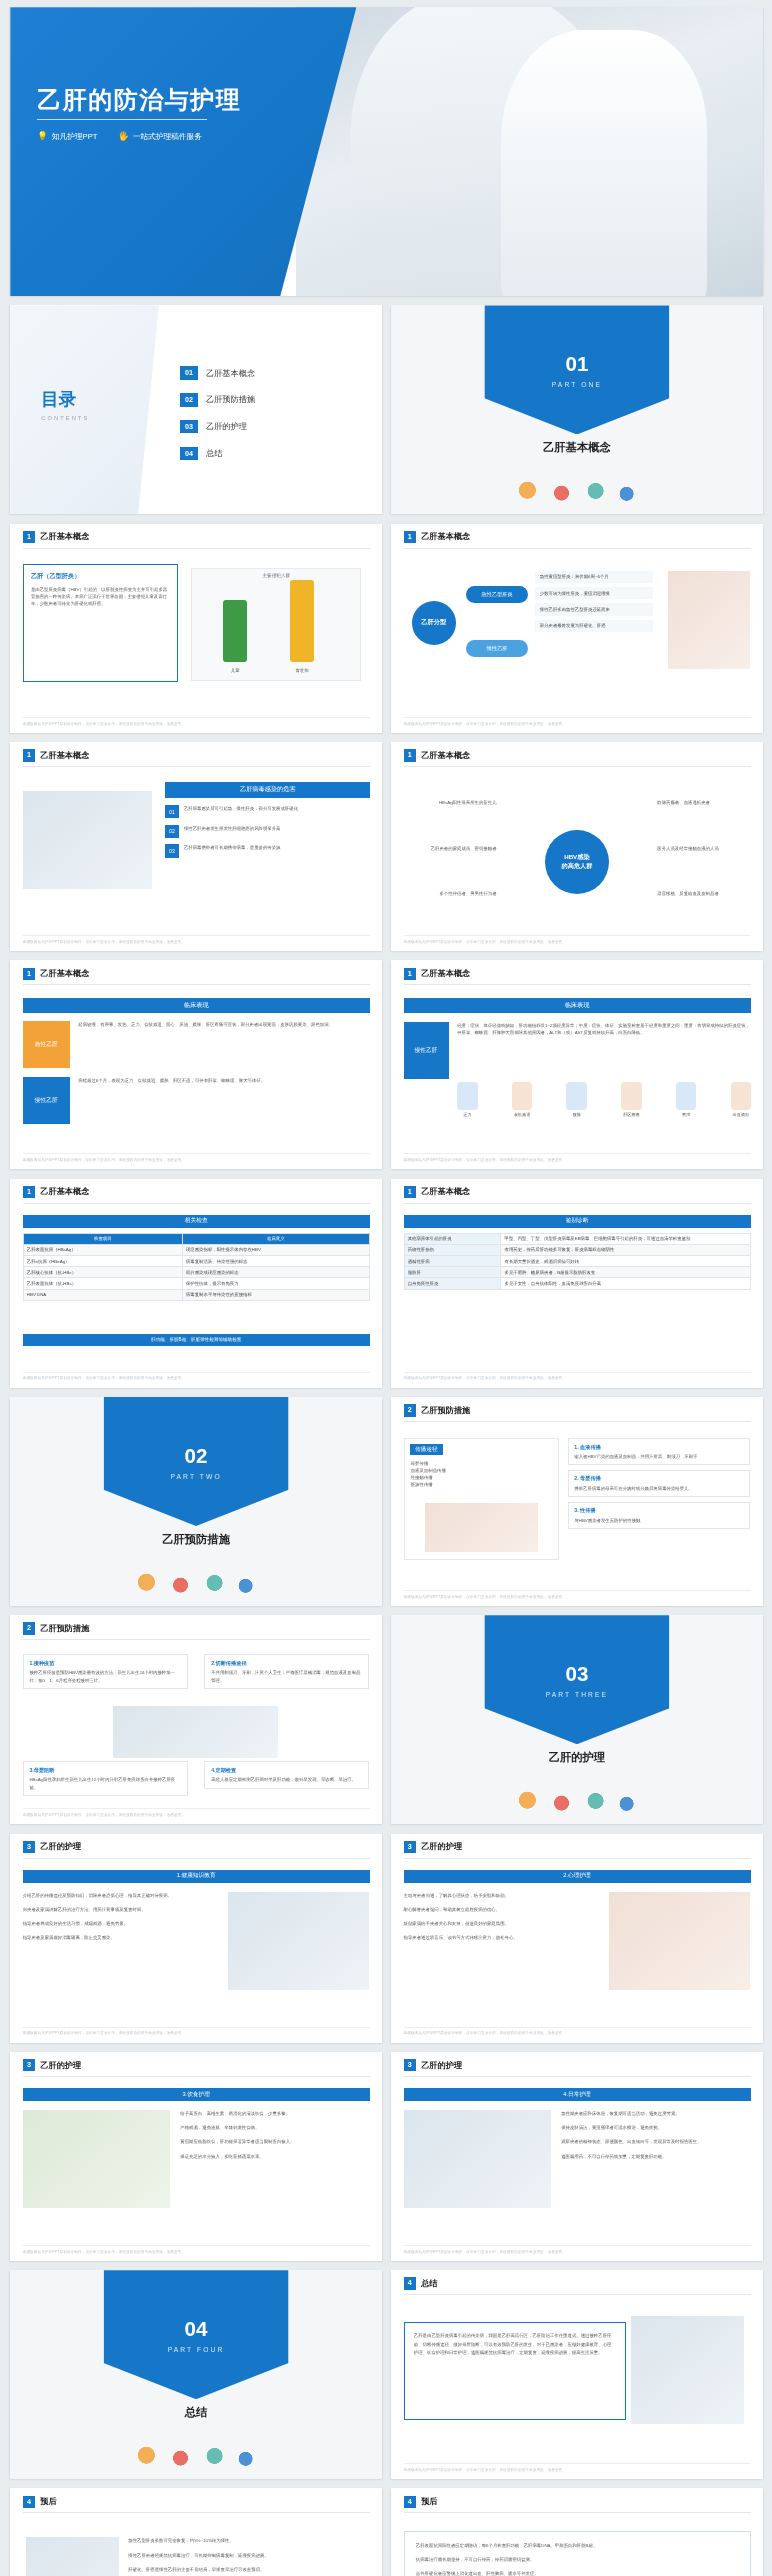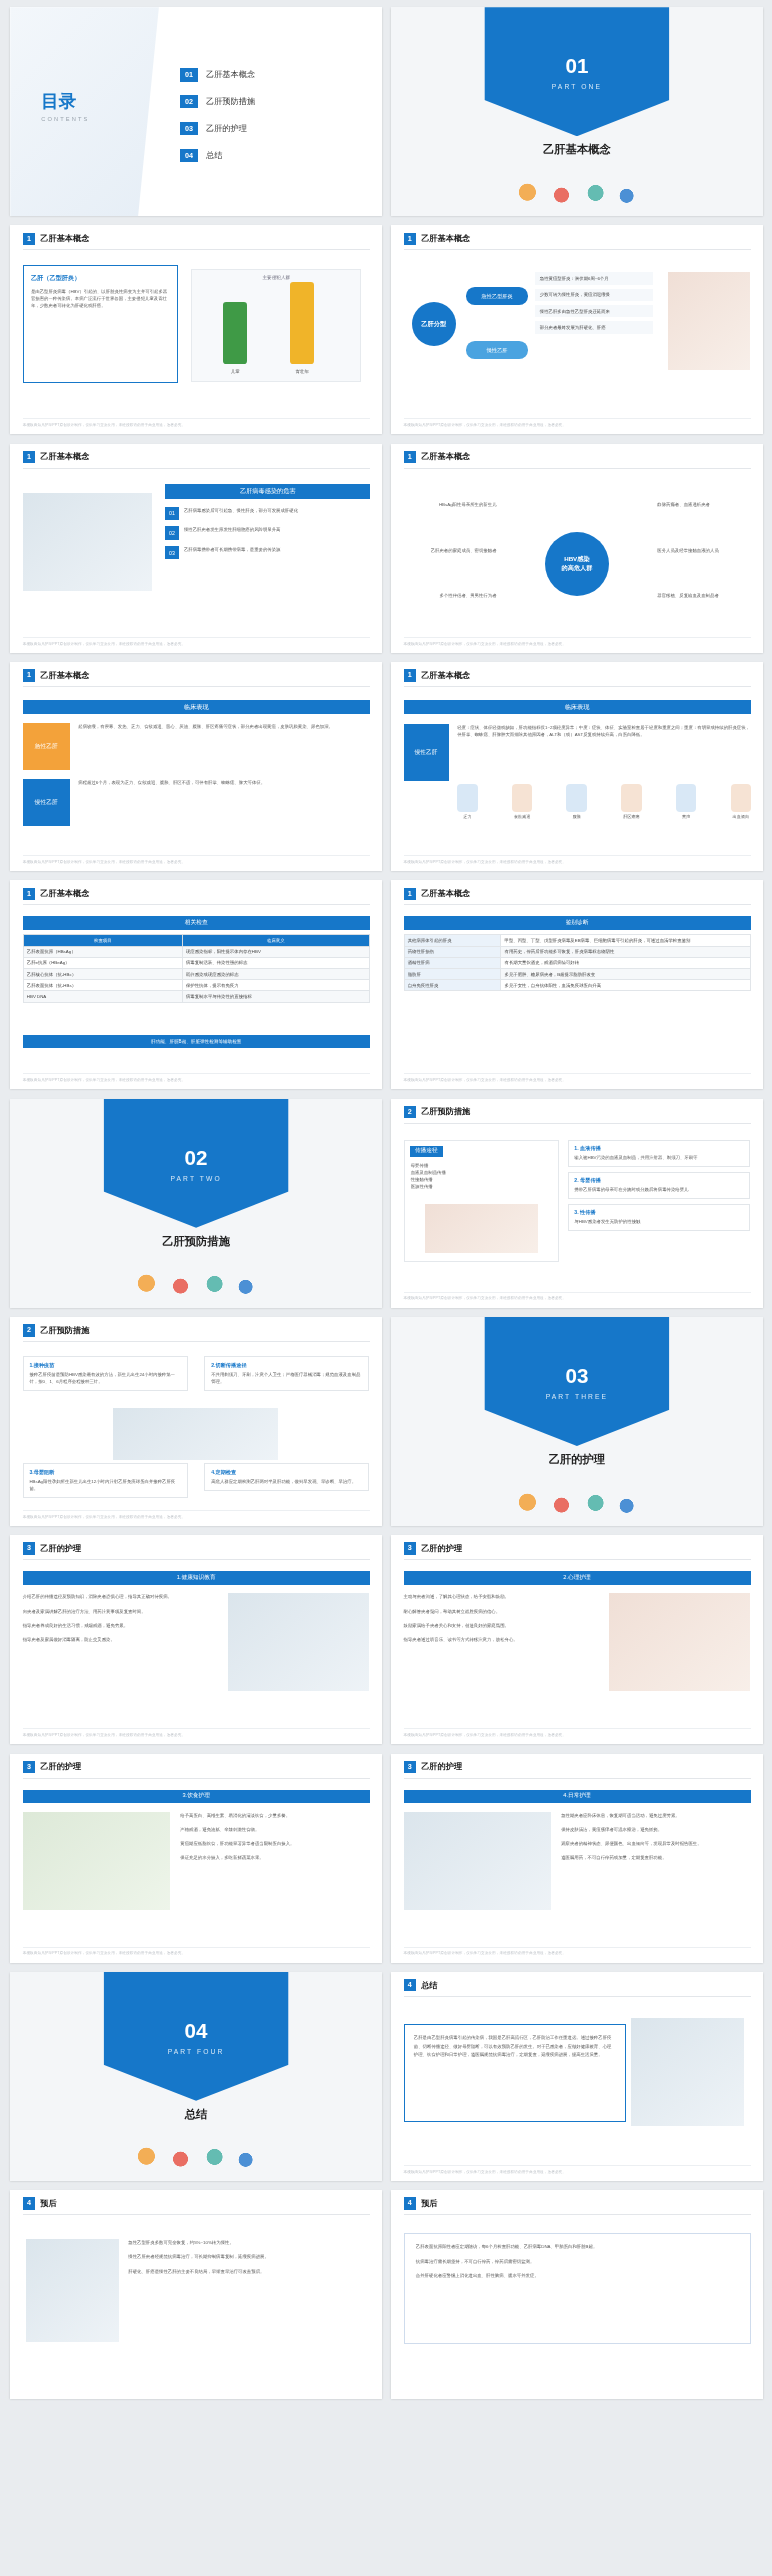--- a/index.html
+++ b/index.html
@@ -95,20 +95,32 @@
   .tbl th{ background:#1677c9; color:#fff; font-weight:normal; padding:2.6px 3.1px; border:0.5px solid #d8dde2;}
   .tbl td{ padding:2.6px 3.1px; border:0.5px solid #e1e5e9; color:#444; }
   .tbl tr:nth-child(even) td{ background:#f6f8fa; }
   .circ{ border-radius:50%; position:absolute; display:flex; align-items:center; justify-content:center; text-align:center;}
 </style>
 </head>
 <body>
 
 <div class="deck">
 
+  <div class="row">
+    <div class="slide full cover">
+      <div class="cover-photo"></div>
+      <div class="cover-blue"></div>
+      <div class="cover-title">乙肝的防治与护理</div>
+      <div class="cover-rule"></div>
+      <div class="cover-sub">
+        <span><span class="ico">💡</span><span>知凡护理PPT</span></span>
+        <span><span class="ico">🖐</span><span>一站式护理稿件服务</span></span>
+      </div>
+    </div>
+  </div>
 
   <div class="row">
     <div class="slide">
       <div class="toc-left"></div>
       <div class="toc-title">
         <span>目录</span>
         <small>CONTENTS</small>
       </div>
       <div class="toc-items">
         <div class="toc-item">

